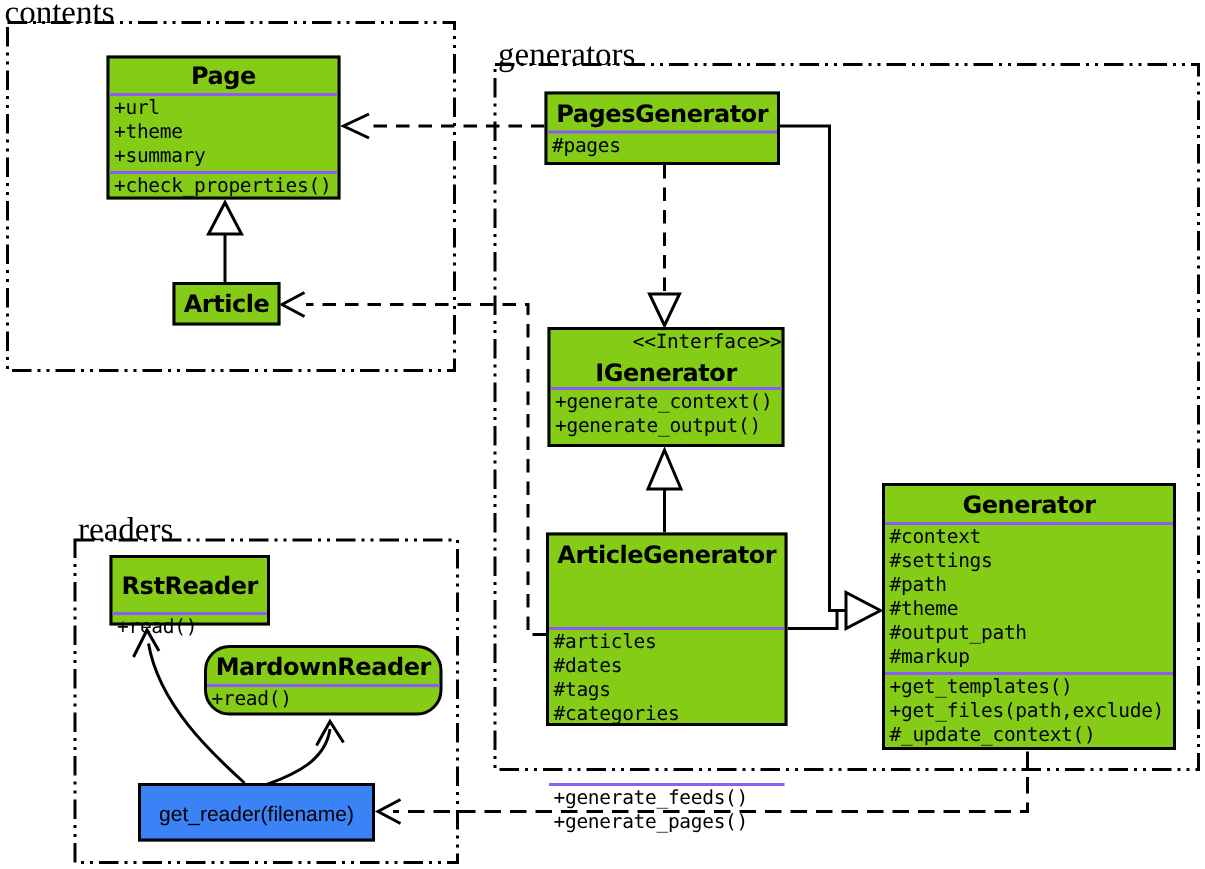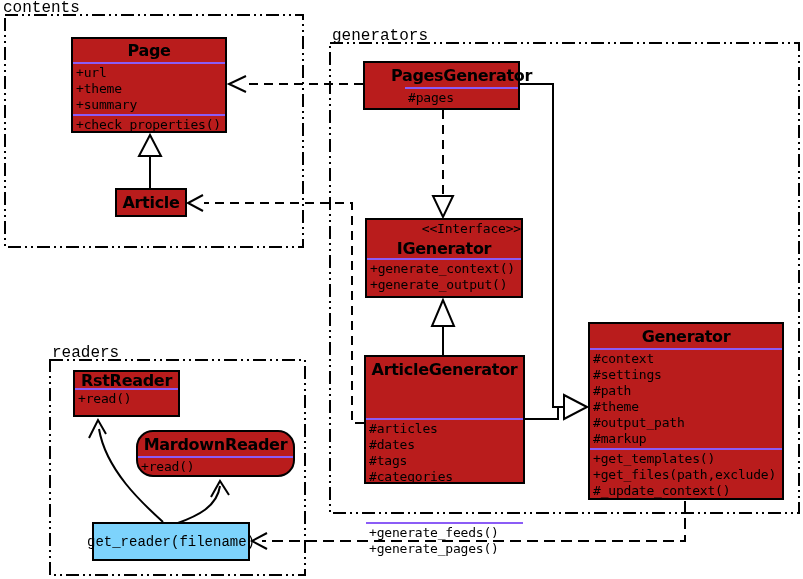--- a/index.html
+++ b/index.html
@@ -2,45 +2,45 @@
 <html><head>
 <meta charset="utf-8">
 <style>
   html,body{margin:0;padding:0;background:#ffffff;}
   #canvas{
     position:relative;width:803px;height:579px;background:#ffffff;
     font-family:"DejaVu Sans",sans-serif;color:#000;overflow:hidden;
   }
   #wires{position:absolute;left:0;top:0;width:803px;height:579px;}
   .pkg-label{
-    position:absolute;font-size:16px;line-height:16px;color:#000;
-    font-family:Liberation Mono, monospace;white-space:nowrap;
+    position:absolute;font-size:22px;line-height:16px;color:#000;
+    font-family:Liberation Serif, serif;white-space:nowrap;
   }
   .uml-class{
-    position:absolute;background:#b91c1c;border:2px solid #000;
+    position:absolute;background:#84cc16;border:2px solid #000;
     box-sizing:border-box;display:flex;flex-direction:column;
   }
   .uml-title{
     font-family:"DejaVu Sans",sans-serif;font-weight:bold;font-size:16px;
     letter-spacing:-0.3px;text-align:center;display:flex;
     align-items:center;justify-content:center;flex:0 0 auto;
   }
   .uml-sec{border-top:2px solid #8b5cf6;flex:0 0 auto;overflow:hidden;padding:1px 0;}
   .ln{
     font-family:"DejaVu Sans Mono",monospace;font-size:13px;line-height:16px;
     letter-spacing:-0.2px;padding:0 3px;white-space:pre;text-align:left;
   }
   .stereo{
     font-family:"DejaVu Sans Mono",monospace;font-size:13px;line-height:18px;
     text-align:right;white-space:pre;letter-spacing:-0.2px;
   }
   .plain-box{
-    position:absolute;background:#7dd3fc;border:2px solid #000;box-sizing:border-box;
+    position:absolute;background:#3b82f6;border:2px solid #000;box-sizing:border-box;
     display:flex;align-items:center;justify-content:center;
-    font-family:Liberation Mono, monospace;font-size:14px;white-space:nowrap;
+    font-family:Liberation Sans, sans-serif;font-size:14px;white-space:nowrap;
   }
 </style>
 </head>
 <body>
 
 <div id="canvas">
 
   <svg id="wires" viewBox="0 0 803 579" fill="none" stroke="#000" stroke-width="2">
 
     <rect x="5" y="15" width="298" height="232" stroke-dasharray="13 4 2 4 2 4"></rect>
@@ -107,21 +107,21 @@
     </div>
     <div class="uml-sec">
       <div class="ln">+check_properties()</div>
     </div>
   </div>
 
   <div class="uml-class" style="left:115px;top:188px;width:72px;height:29px;">
     <div class="uml-title" style="height:25px;">Article</div>
   </div>
 
-  <div class="uml-class" style="left:363px;top:61px;width:157px;height:49px;padding-left:40px;">
+  <div class="uml-class" style="left:363px;top:61px;width:157px;height:49px;">
     <div class="uml-title" style="height:24px;">PagesGenerator</div>
     <div class="uml-sec">
       <div class="ln">#pages</div>
     </div>
   </div>
 
   <div class="uml-class" style="left:365px;top:218px;width:158px;height:80px;">
     <div style="height:38px;">
       <div class="stereo">&lt;&lt;Interface&gt;&gt;</div>
       <div class="uml-title" style="height:20px;">IGenerator</div>
@@ -157,21 +157,21 @@
       <div class="ln">#markup</div>
     </div>
     <div class="uml-sec">
       <div class="ln">+get_templates()</div>
       <div class="ln">+get_files(path,exclude)</div>
       <div class="ln">#_update_context()</div>
     </div>
   </div>
 
   <div class="uml-class" style="left:73px;top:370px;width:107px;height:47px;">
-    <div class="uml-title" style="height:16px;border-radius:11px;">RstReader</div>
+    <div class="uml-title" style="height:36px;border-radius:11px;">RstReader</div>
     <div class="uml-sec">
       <div class="ln">+read()</div>
     </div>
   </div>
 
   <div class="uml-class" style="left:136px;top:430px;width:159px;height:47px;border-radius:17px;">
     <div class="uml-title" style="height:24px;">MardownReader</div>
     <div class="uml-sec">
       <div class="ln">+read()</div>
     </div>

